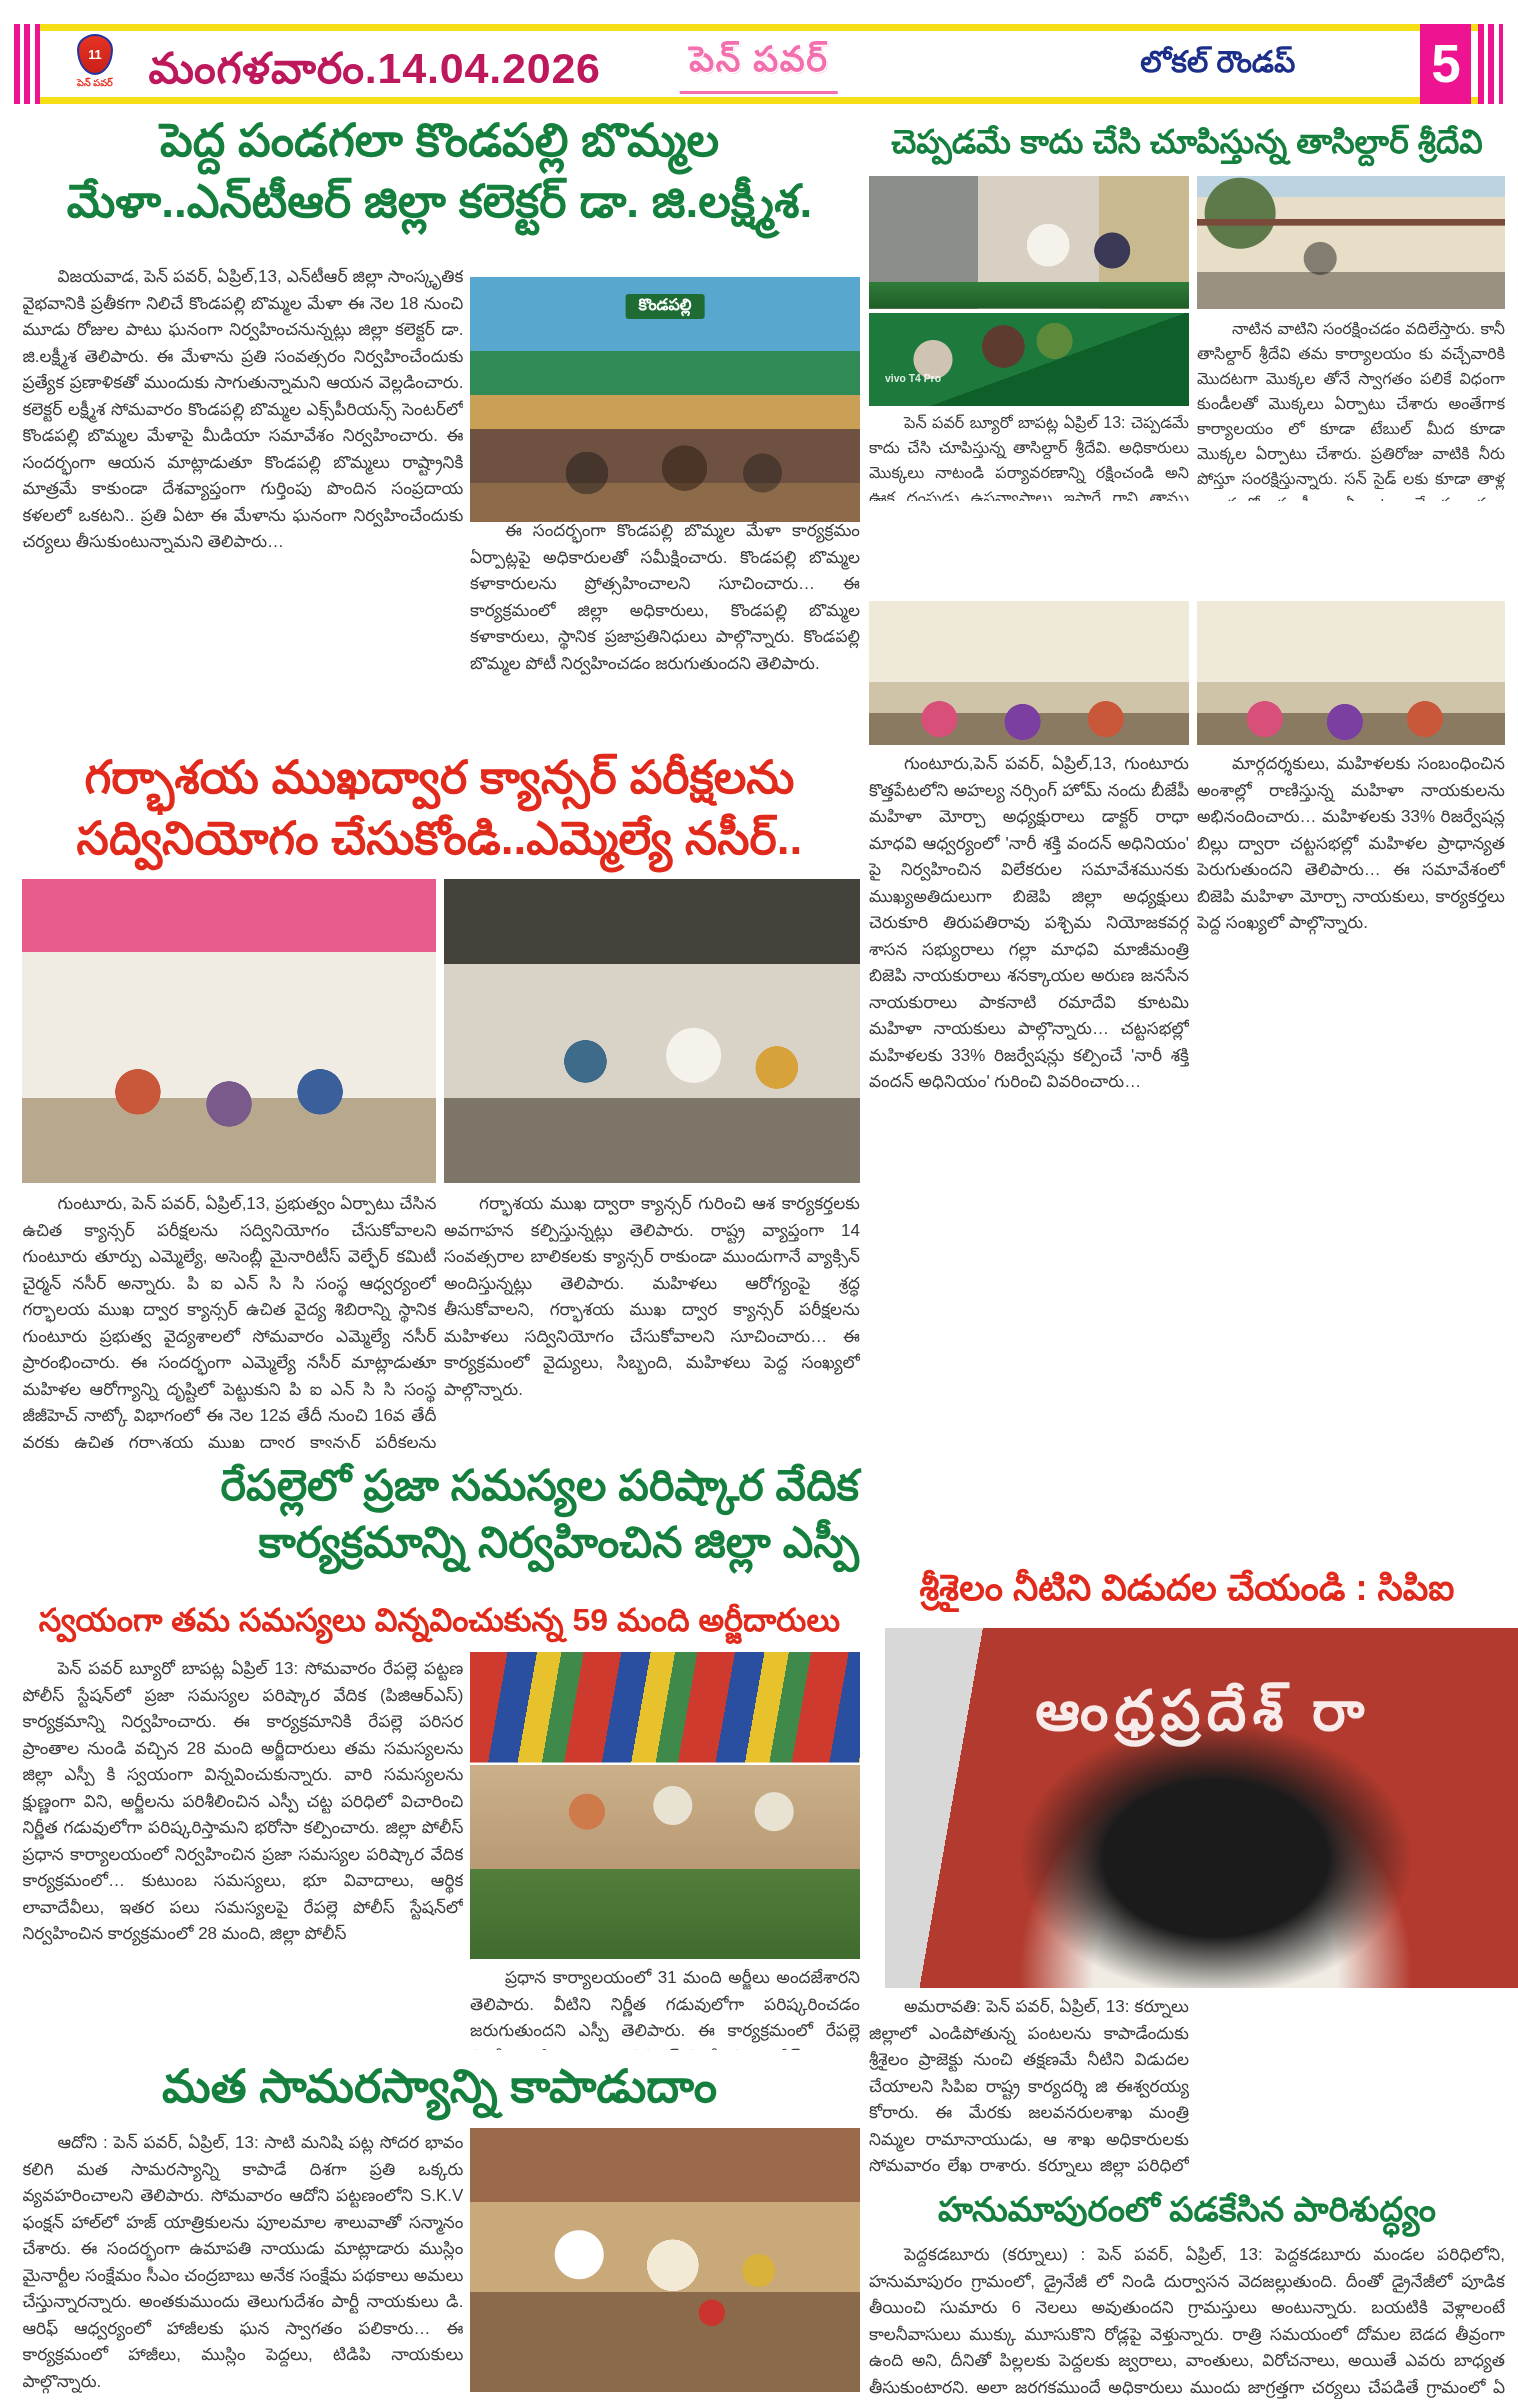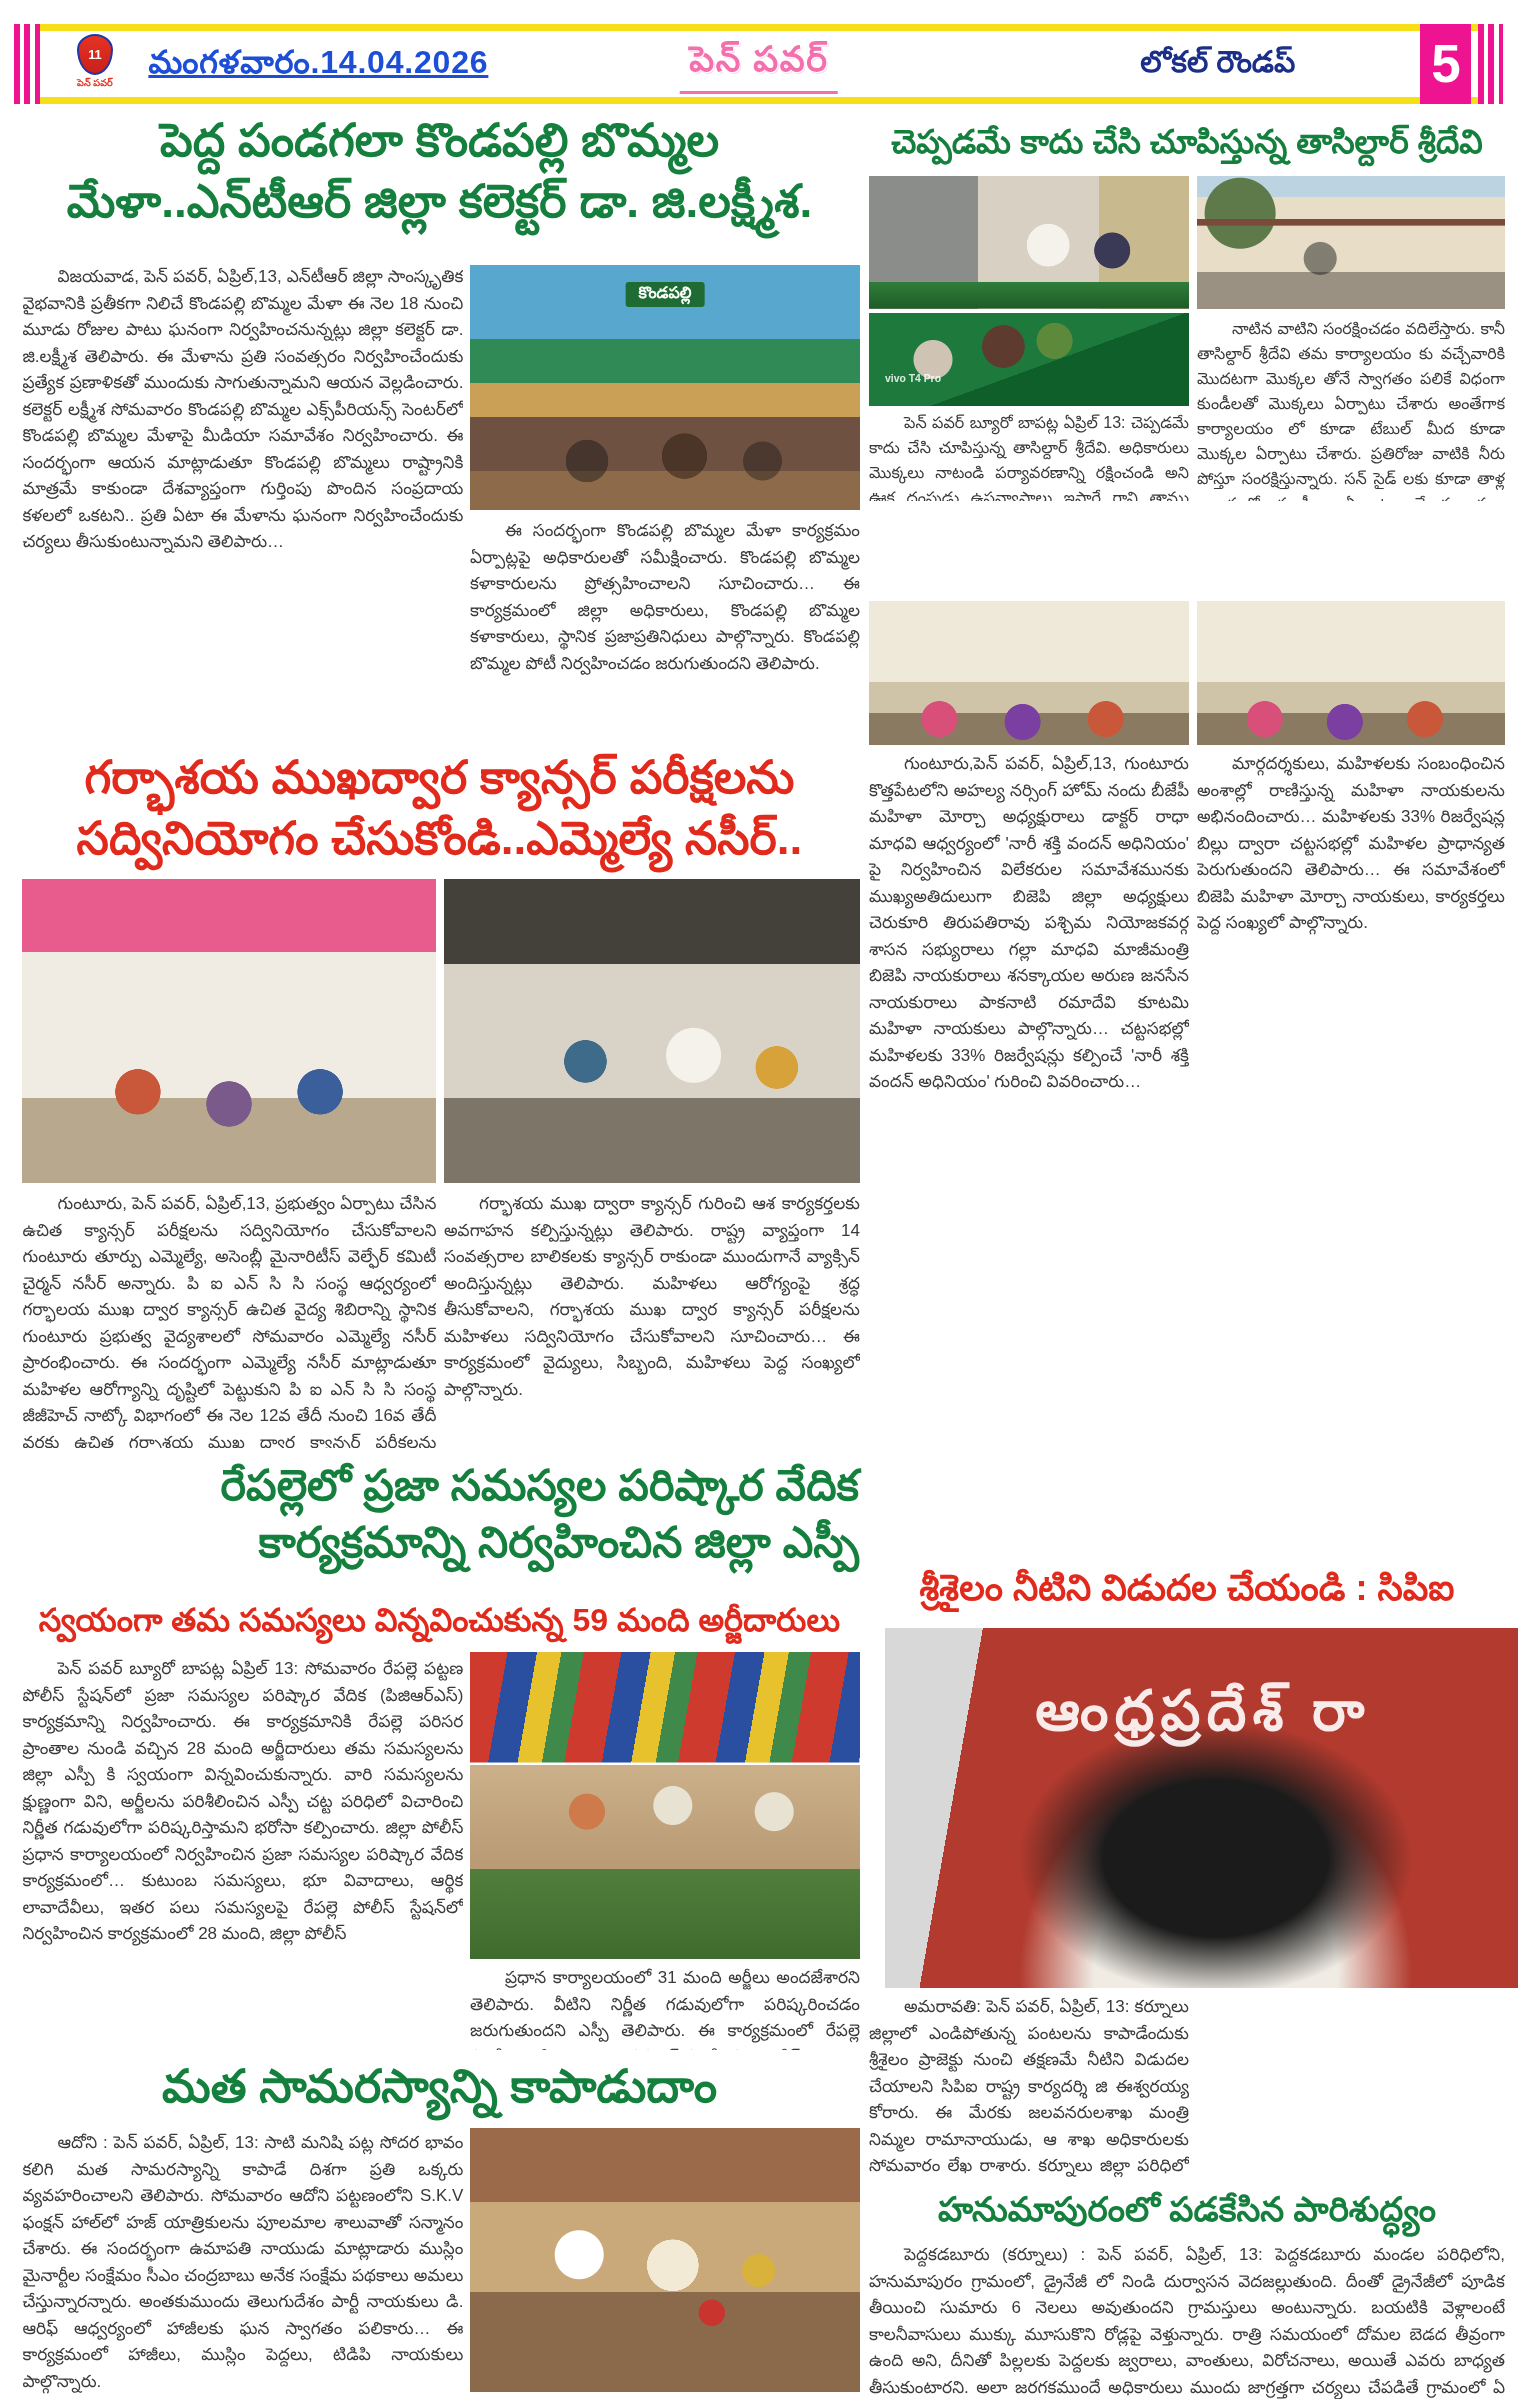--- a/index.html
+++ b/index.html
@@ -10,41 +10,41 @@
   .hdr{position:absolute;left:14.4px;top:24px;width:1489px;height:66px;background:#ffffff;
        border-top:7.2px solid #f6df17;border-bottom:7.2px solid #f6df17;}
   .stripes{position:absolute;top:-7.2px;bottom:-7.2px;width:25.6px;
        background:repeating-linear-gradient(90deg,#ee1390 0 5.6px,#ffffff 5.6px 10.4px);}
   .stripes.left{left:0;} .stripes.right{right:0;}
   .hdr-logo{position:absolute;left:46px;top:0px;width:69px;height:64px;text-align:center;}
   .logo-shield{width:32px;height:37px;margin:3.2px auto 0;background:linear-gradient(#e63323,#c9201a);
        border:2.4px solid #2136a4;border-radius:50% 50% 50% 50%/38% 38% 62% 62%;
        color:#fff;font-size:12.8px;font-weight:bold;line-height:37px;}
   .logo-text{font-size:9.6px;color:#e63323;font-weight:bold;margin-top:1.6px;}
-  .hdr-date{position:absolute;left:134px;top:12.8px;font-size:32px;font-weight:bold;color:#1d4ed8;letter-spacing:0.8px;text-decoration:underline;}
+  .hdr-date{position:absolute;left:134px;top:12.8px;font-size:43px;font-weight:bold;color:#be185d;letter-spacing:0.8px;}
   .hdr-mast{position:absolute;left:50%;transform:translateX(-50%);top:8px;font-size:35px;font-weight:bold;
        color:#f36fae;border-bottom:3.2px solid #f36fae;padding:0 9.6px 3.2px;letter-spacing:1.6px;
        text-shadow:0.8px 0.8px 0 #fff,1.6px 1.6px 0 #e94f9b33;}
   .hdr-sec{position:absolute;right:208px;top:14.4px;font-size:30px;font-weight:bold;color:#1b2f8a;}
   .hdr-page{position:absolute;right:32px;top:-7.2px;width:51px;height:80px;background:#ee1390;color:#ffffff;
        font-size:53px;font-weight:bold;display:flex;align-items:center;justify-content:center;}
 
   
   .headline{position:absolute;font-weight:bold;text-align:center;line-height:1.32;}
   .h-blue{color:#15803d;} .h-red{color:#e22a1c;} .h-maroon{color:#b03a62;}
   .body-txt{position:absolute;font-size:17px;line-height:1.56;text-align:justify;color:#3a3a3a;
        text-indent:35px;overflow:hidden;}
   .photo{position:absolute;background:#d8d8d8;overflow:hidden;}
 
   
   .ph-press{background:
     radial-gradient(circle at 30% 80%, rgba(20,20,20,.45) 0 21px, transparent 21.6px),
     radial-gradient(circle at 55% 78%, rgba(40,25,15,.5) 0 22.4px, transparent 23px),
     radial-gradient(circle at 75% 80%, rgba(20,20,20,.4) 0 19px, transparent 20px),
-    linear-gradient(180deg,#58a7cf 0 30%,#2f8a56 30% 48%,#caa057 48% 62%,#6e5140 62% 84%,#8d6b4a 84% 100%);}
+    linear-gradient(180deg,#58a7cf 0 30%,#2f8a56 30% 48%,#caa057 48% 62%,#6e5140 62% 84%,#8d6b4a 84% 100%); margin-top: 12px;}
   .ph-sign{position:absolute;top:7%;left:50%;transform:translateX(-50%);background:#1e6b33;color:#fff;
     font-size:16px;font-weight:bold;padding:1.6px 12.8px;border-radius:3.2px;white-space:nowrap;}
   .ph-office{background:
     linear-gradient(#2f7d3a,#1f5c28) 0 100%/100% 20% no-repeat,
     radial-gradient(circle at 56% 52%, #f5f2ec 0 21px, transparent 21.6px),
     radial-gradient(circle at 76% 56%, #3a3a56 0 17.6px, transparent 18.4px),
     linear-gradient(90deg,#8a8d8a 0 34%,#d8d1c3 34% 72%,#c9b98f 72% 100%);}
   .ph-building{background:
     linear-gradient(#7a4a3a,#7a4a3a) 0 34%/100% 5% no-repeat,
     radial-gradient(circle at 14% 28%, #5e7a4a 0 35px, transparent 36px),

